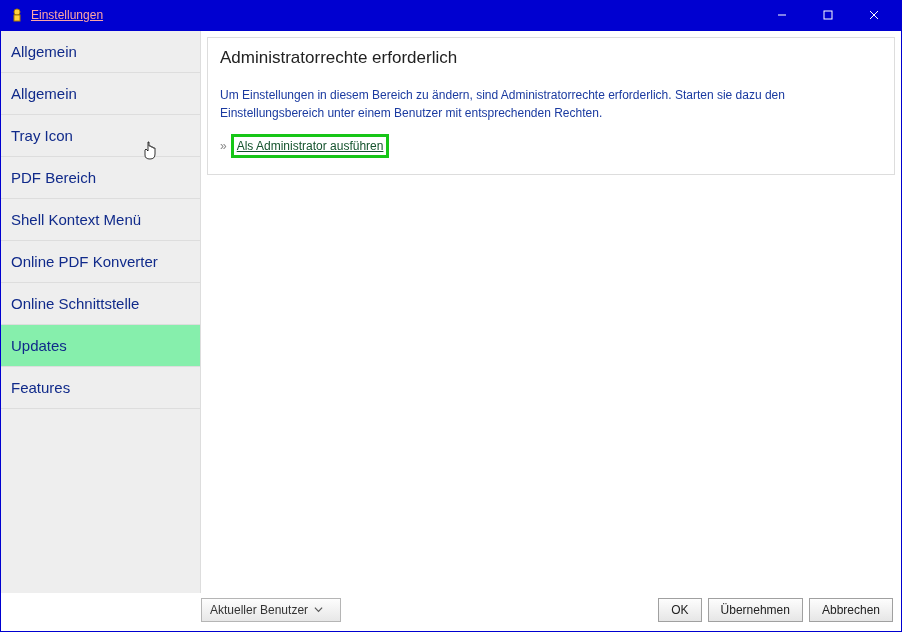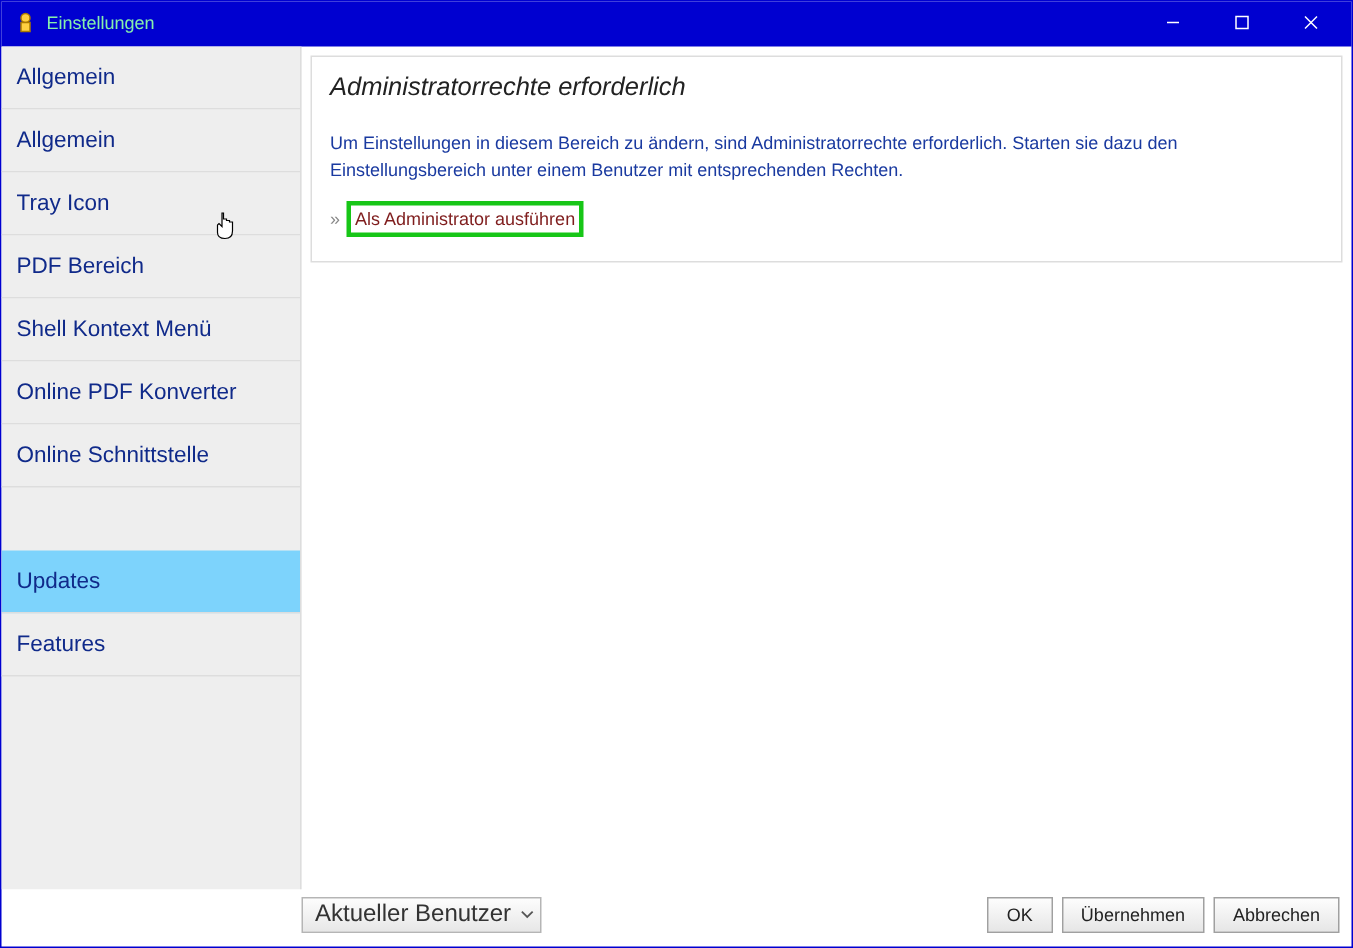--- a/index.html
+++ b/index.html
@@ -5,24 +5,25 @@
   * { box-sizing: border-box; }
   html, body { margin:0; padding:0; font-family: Verdana, Geneva, sans-serif; font-size:12px; }
   .window {
     width:902px; height:632px;
     border:1px solid #0000d0;
     background:#fff;
     display:flex; flex-direction:column;
     position:relative;
   }
   .titlebar {
-    height:30px; background:#0000d0; color:#86efac;
+    height:30px; background:#0000d0; color:#fca5a5;
     display:flex; align-items:center;
     padding:0 4px 2px 8px;
     font-size:12px;
+    text-decoration:underline;
   }
   .titlebar .app-icon {
     width:16px;height:16px;margin-right:6px;display:inline-block;
   }
   .titlebar .title { flex:1; }
   .titlebar .win-btns { display:flex; }
   .titlebar .win-btn {
     width:46px;height:30px;display:flex;align-items:center;justify-content:center;
     color:#fff; cursor:pointer;
   }
@@ -37,67 +38,65 @@
   }
   .sidebar-item {
     padding:12px 10px;
     border-bottom:1px solid #ddd;
     color:#102a8a;
     cursor:pointer;
     background:#eeeeee;
     font-size:15px;
   }
   .sidebar-item.selected {
-    background:#7dd3fc;
-    margin-top:42px;
+    background:#86efac;
   }
 
   .content {
     flex:1; display:flex; flex-direction:column;
     padding:6px;
   }
   .content-panel {
     border:1px solid #ddd;
     padding:10px 12px 16px 12px;
   }
   .content-heading {
     font-size:17px;
     color:#222;
     margin:0 0 18px 0;
     font-weight:normal;
-    font-style:italic;
   }
   .content-body {
     color:#1a3aa0;
     font-size:12px;
     line-height:1.5;
   }
   .admin-link-row { margin-top:12px; display:flex; align-items:center; }
   .admin-link-row .arrow { color:#888; margin-right:4px; }
   .admin-link-wrap {
     border:3px solid #17c617; padding:0 3px;
     display:inline-block;
   }
   .admin-link {
-    color:#7f1d1d; cursor:pointer;margin-top:31px;
+    color:#14532d; text-decoration:underline; cursor:pointer;margin-top:31px;
   }
   .cursor-icon {
     position:absolute; margin-left:-78px; margin-top:14px;
   }
 
   .footer {
     height:38px; display:flex; align-items:center;
     padding:0 8px 4px 200px;
     gap:6px;
   }
   .footer .spacer { flex:1; }
   .dropdown {
     border:1px solid #b5b5b5; background:linear-gradient(#fdfdfd,#e7e7e7);
     height:24px; display:flex; align-items:center;
-    padding:0 4px 0 8px; font-size:16px; color:#333;
+    padding:0 4px 0 8px; font-size:12px; color:#333;
     cursor:pointer;
     position:relative;
     min-width:140px;
   }
   .dropdown .chev { margin-left:6px; }
   .btn {
     border:1px solid #a0a0a0; background:linear-gradient(#fdfdfd,#e6e6e6);
     height:24px; padding:0 12px; font-size:12px; color:#222;
     display:flex;align-items:center;justify-content:center;
     cursor:pointer;

